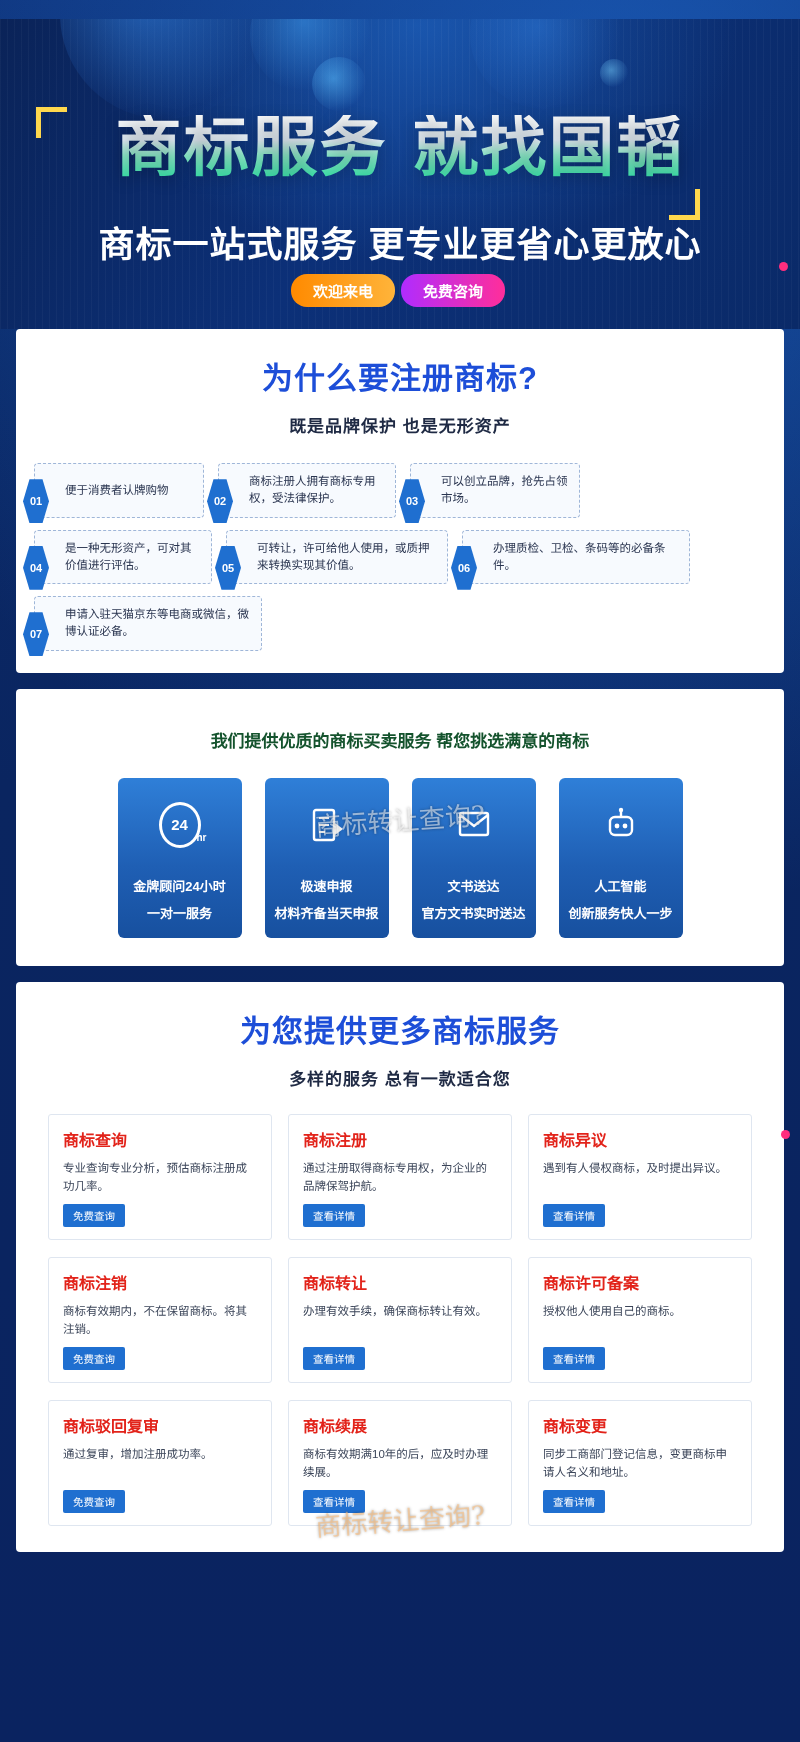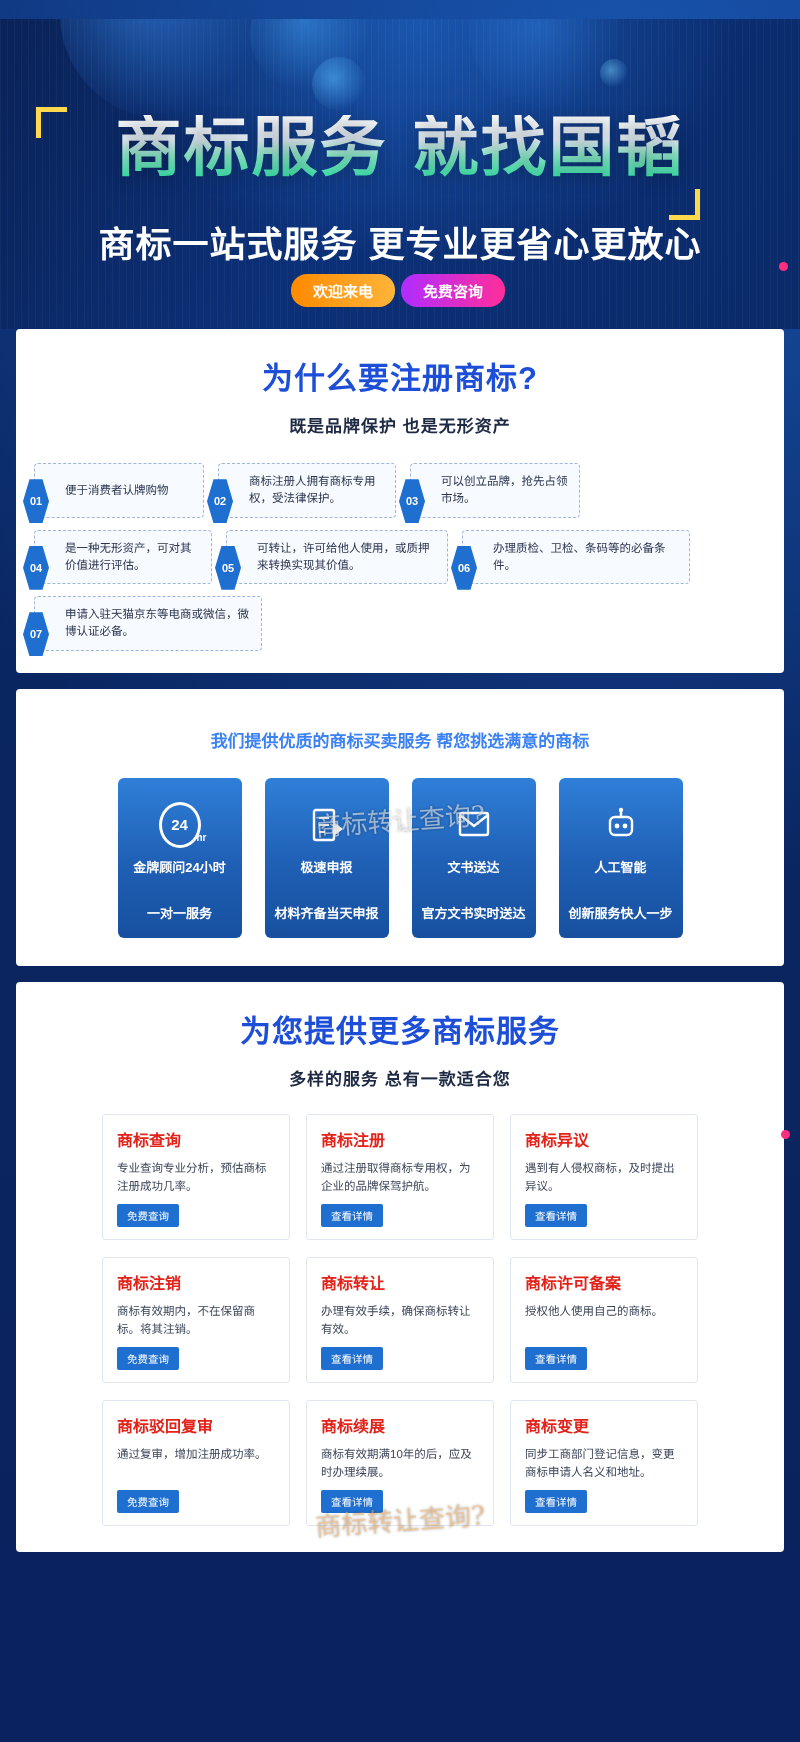--- a/index.html
+++ b/index.html
@@ -191,21 +191,21 @@
 
   
   .buy-title {
     text-align: center;
     color: #1558c0;
     font-size: 31px;
     font-weight: bold;
   }
   .buy-sub {
     text-align: center;
-    color: #3b82f6;
+    color: #14532d;
     font-size: 17px;
     font-weight: bold;
     margin-top: 14px;
   }
   .tiles {
     margin-top: 26px;
     display: flex;
     justify-content: center;
     gap: 23px;
   }
@@ -215,21 +215,20 @@
     border-radius: 6px;
     background: linear-gradient(180deg,#2f7fd8 0%, #1f5fb4 55%, #17509f 100%);
     color: #fff;
     display: flex;
     flex-direction: column;
     align-items: center;
     justify-content: flex-end;
     padding-bottom: 16px;
     box-sizing: border-box;
     position: relative;
-    gap: 19px;
   }
   .tile .ico {
     position: absolute;
     top: 26px;
     left: 50%;
     transform: translateX(-50%);
     width: 42px;
     height: 42px;
     display: flex;
     align-items: center;
@@ -267,21 +266,21 @@
 
   
   .svc-grid {
     margin-top: 24px;
     display: flex;
     flex-wrap: wrap;
     gap: 17px 16px;
     justify-content: center;
   }
   .svc {
-    width: 188px;
+    width: 224px;
     height: 126px;
     border: 1px solid #dfe6f0;
     border-radius: 3px;
     box-sizing: border-box;
     padding: 12px 14px;
     position: relative;
     background: #fff;
   }
   .svc h4 {
     margin: 0 0 8px 0;

